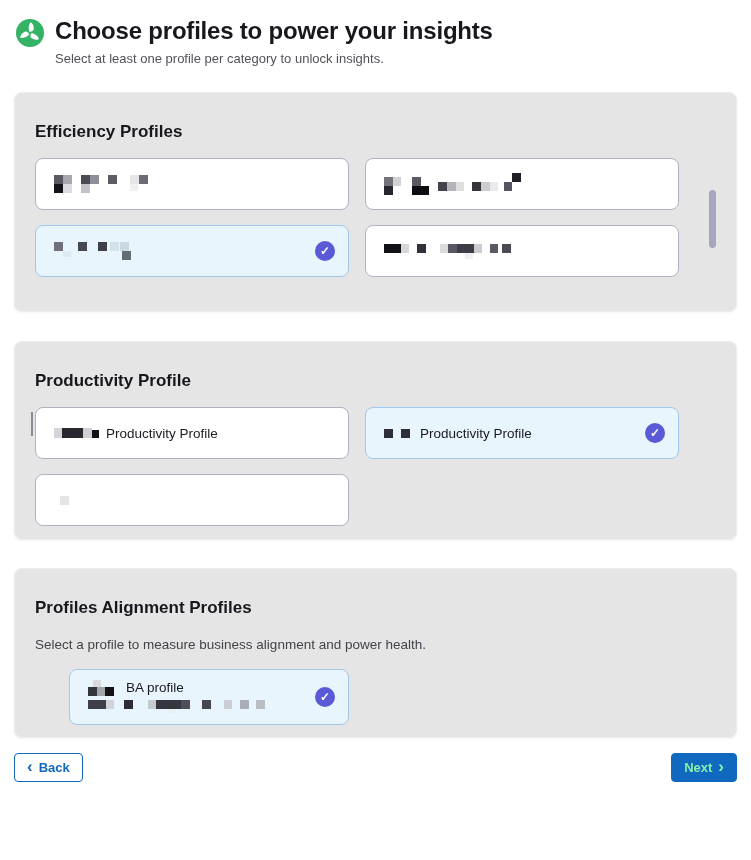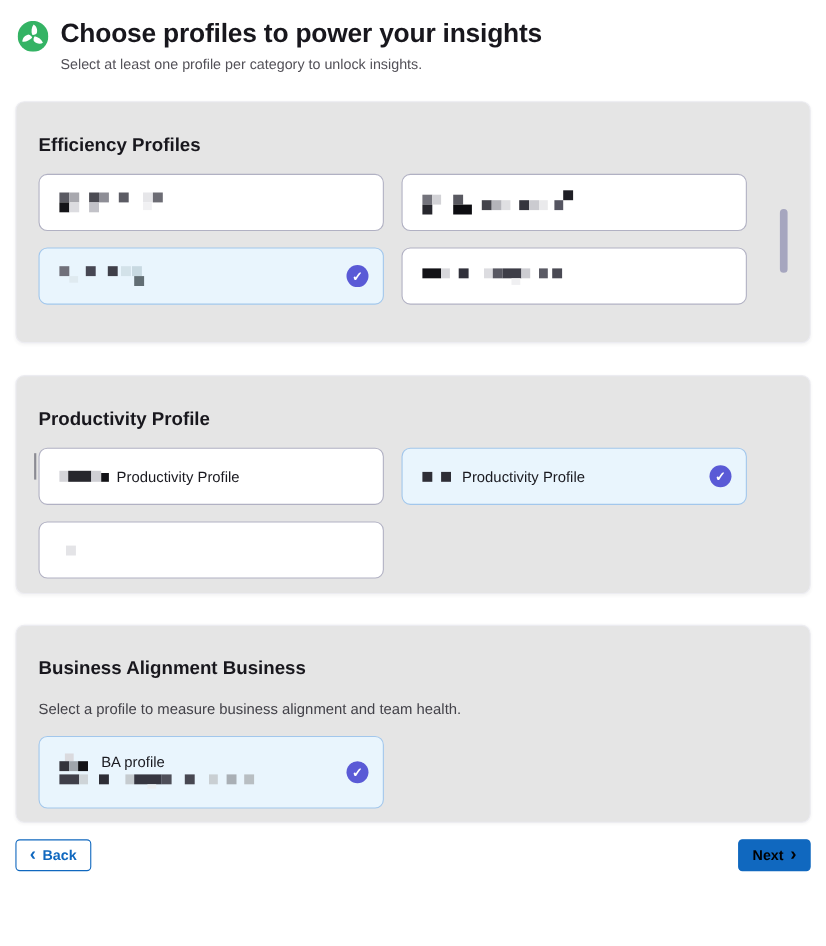--- a/index.html
+++ b/index.html
@@ -37,34 +37,34 @@
   .card .label{font-size:13.5px;color:#1a1a20;white-space:nowrap;}
   .card .gap7{margin-left:7px;} .card .gap10{margin-left:10px;} .card .gap12{margin-left:12px;}
   .redact{position:relative;display:inline-block;flex:none;}
   .redact i{position:absolute;display:block;}
   .check{
     position:absolute;right:13px;top:50%;transform:translateY(-50%);
     width:20px;height:20px;border-radius:50%;background:var(--check-indigo);
     color:#fff;display:flex;align-items:center;justify-content:center;
     font-size:12px;font-weight:700;line-height:1;
   }
-  .card.two-line{height:66px;flex-direction:column;align-items:flex-start;justify-content:center;padding-top:2px;}
+  .card.two-line{height:56px;flex-direction:column;align-items:flex-start;justify-content:center;padding-top:2px;margin-left:34px;}
   .row1{display:flex;align-items:center;}
   .row2{margin-top:3px;}
   .caret-artifact{position:absolute;left:-5px;top:4px;width:2px;height:24px;background:#8b8b93;}
   .scroll-thumb{position:absolute;right:20px;top:97px;width:7px;height:58px;border-radius:4px;background:var(--scrollbar);}
 
   
   .footer{margin:15px 14px 0;display:flex;justify-content:space-between;align-items:center;}
   .btn{
     display:inline-flex;align-items:center;gap:6px;height:29px;box-sizing:border-box;
     padding:0 12px;border-radius:4px;font-family:inherit;font-size:13px;font-weight:600;cursor:pointer;
   }
   .btn-back{background:#fff;border:1px solid var(--accent-blue);color:var(--accent-blue);}
-  .btn-next{background:var(--accent-blue);border:1px solid var(--accent-blue);color:#000000;}
+  .btn-next{background:var(--accent-blue);border:1px solid var(--accent-blue);color:#86efac;}
   .chev{font-size:17px;line-height:1;margin-top:-2px;font-weight:600;}
 </style>
 </head>
 <body>
 
 <div class="header">
   <svg class="logo" viewBox="0 0 28 28" aria-hidden="true">
     <circle cx="14" cy="14" r="14" fill="var(--logo-green)"></circle>
     <g fill="#ffffff">
       <path d="M13.2 12.6 C12.2 9.4 12.6 5.8 14.6 3.2 C17.2 4.6 18.4 8 17.4 11.2 C16.4 12.4 14.6 13 13.2 12.6 Z"></path>
@@ -166,22 +166,22 @@
     </div>
     <div class="card">
       <span class="redact" style="width: 15px; height: 9px;">
           <i style="left: 6px; top: 0px; width: 9px; height: 9px; background: rgb(228, 228, 231);"></i>
         </span>
     </div>
   </div>
 </div>
 
 <div class="section s3">
-  <h2>Business Alignment Business</h2>
-  <p class="desc">Select a profile to measure business alignment and team health.</p>
+  <h2>Profiles Alignment Profiles</h2>
+  <p class="desc">Select a profile to measure business alignment and power health.</p>
   <div class="cards">
     <div class="card selected two-line">
       <div class="row1">
         <span class="redact" style="width: 26px; height: 16px;">
             <i style="left: 5px; top: 0px; width: 8px; height: 7px; background: rgb(218, 218, 222);"></i>
             <i style="left: 0px; top: 7px; width: 9px; height: 9px; background: rgb(52, 52, 60);"></i>
             <i style="left: 9px; top: 7px; width: 8px; height: 9px; background: rgb(159, 165, 171);"></i>
             <i style="left: 17px; top: 7px; width: 9px; height: 9px; background: rgb(18, 18, 22);"></i>
           </span>
         <span class="label gap12">BA profile</span>

